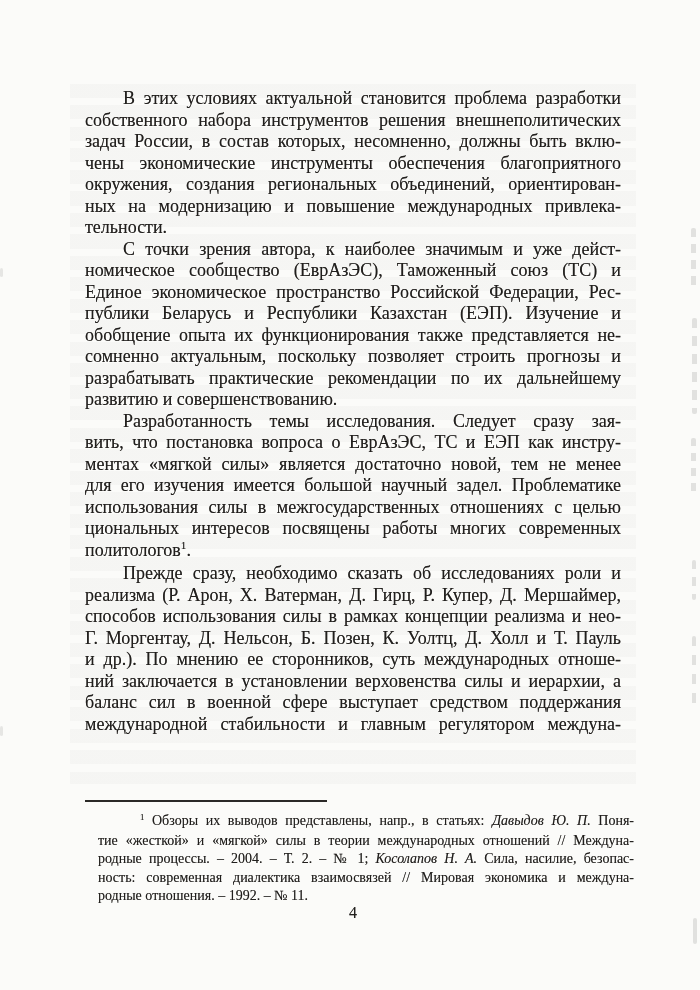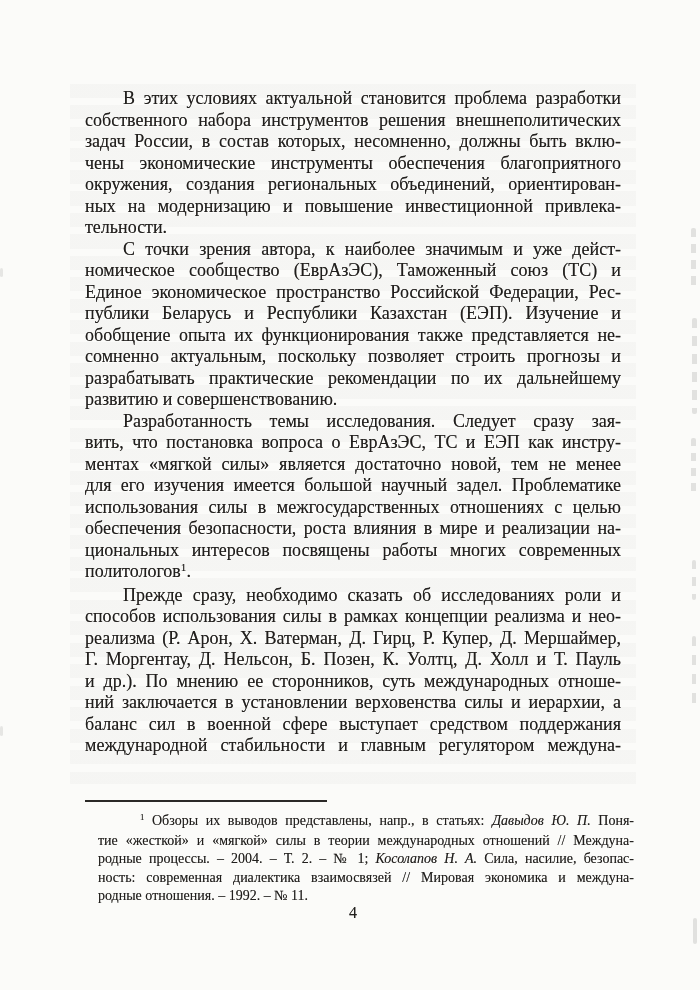--- a/index.html
+++ b/index.html
@@ -102,47 +102,46 @@
 
 <div class="page">
 
   <div class="body-text">
     <div>
         <div class="line indent"><span class="seg-normal">В этих условиях актуальной становится проблема разработки</span></div>
         <div class="line"><span class="seg-normal">собственного набора инструментов решения внешнеполитических</span></div>
         <div class="line"><span class="seg-normal">задач России, в состав которых, несомненно, должны быть вклю-</span></div>
         <div class="line"><span class="seg-normal">чены экономические инструменты обеспечения благоприятного</span></div>
         <div class="line"><span class="seg-normal">окружения, создания региональных объединений, ориентирован-</span></div>
-        <div class="line"><span class="seg-normal">ных на модернизацию и повышение инвестиционной привлека-</span></div>
+        <div class="line"><span class="seg-normal">ных на модернизацию и повышение международных привлека-</span></div>
         <div class="line last"><span class="seg-normal">тельности.</span></div>
       </div>
     <div>
         <div class="line indent"><span class="seg-normal">С точки зрения автора, к наиболее значимым и уже дейст-</span></div>
         <div class="line"><span class="seg-normal">номическое сообщество (ЕврАзЭС), Таможенный союз (ТС) и</span></div>
         <div class="line"><span class="seg-normal">Единое экономическое пространство Российской Федерации, Рес-</span></div>
         <div class="line"><span class="seg-normal">публики Беларусь и Республики Казахстан (ЕЭП). Изучение и</span></div>
         <div class="line"><span class="seg-normal">обобщение опыта их функционирования также представляется не-</span></div>
         <div class="line"><span class="seg-normal">сомненно актуальным, поскольку позволяет строить прогнозы и</span></div>
         <div class="line"><span class="seg-normal">разрабатывать практические рекомендации по их дальнейшему</span></div>
         <div class="line last"><span class="seg-normal">развитию и совершенствованию.</span></div>
       </div>
     <div>
         <div class="line indent"><span class="seg-bold">Разработанность темы исследования.</span><span class="seg-normal"> Следует сразу зая-</span></div>
         <div class="line"><span class="seg-normal">вить, что постановка вопроса о ЕврАзЭС, ТС и ЕЭП как инстру-</span></div>
         <div class="line"><span class="seg-normal">ментах «мягкой силы» является достаточно новой, тем не менее</span></div>
         <div class="line"><span class="seg-normal">для его изучения имеется большой научный задел. Проблематике</span></div>
         <div class="line"><span class="seg-normal">использования силы в межгосударственных отношениях с целью</span></div>
-        <div class="line"><span class="seg-normal">обеспечения безопасности, роста влияния в мире и реализации на-</span></div>
         <div class="line"><span class="seg-normal">циональных интересов посвящены работы многих современных</span></div>
         <div class="line last"><span class="seg-normal">политологов</span><span class="seg-sup">1</span><span class="seg-normal">.</span></div>
       </div>
     <div>
         <div class="line indent"><span class="seg-normal">Прежде сразу, необходимо сказать об исследованиях роли и</span></div>
+        <div class="line"><span class="seg-normal">реализма (Р. Арон, Х. Ватерман, Д. Гирц, Р. Купер, Д. Мершаймер,</span></div>
         <div class="line"><span class="seg-normal">способов использования силы в рамках концепции реализма и нео-</span></div>
-        <div class="line"><span class="seg-normal">реализма (Р. Арон, Х. Ватерман, Д. Гирц, Р. Купер, Д. Мершаймер,</span></div>
         <div class="line"><span class="seg-normal">Г. Моргентау, Д. Нельсон, Б. Позен, К. Уолтц, Д. Холл и Т. Пауль</span></div>
         <div class="line"><span class="seg-normal">и др.). По мнению ее сторонников, суть международных отноше-</span></div>
         <div class="line"><span class="seg-normal">ний заключается в установлении верховенства силы и иерархии, а</span></div>
         <div class="line"><span class="seg-normal">баланс сил в военной сфере выступает средством поддержания</span></div>
         <div class="line"><span class="seg-normal">международной стабильности и главным регулятором междуна-</span></div>
       </div>
   </div>
 
   <div class="footnote-rule"></div>
 

